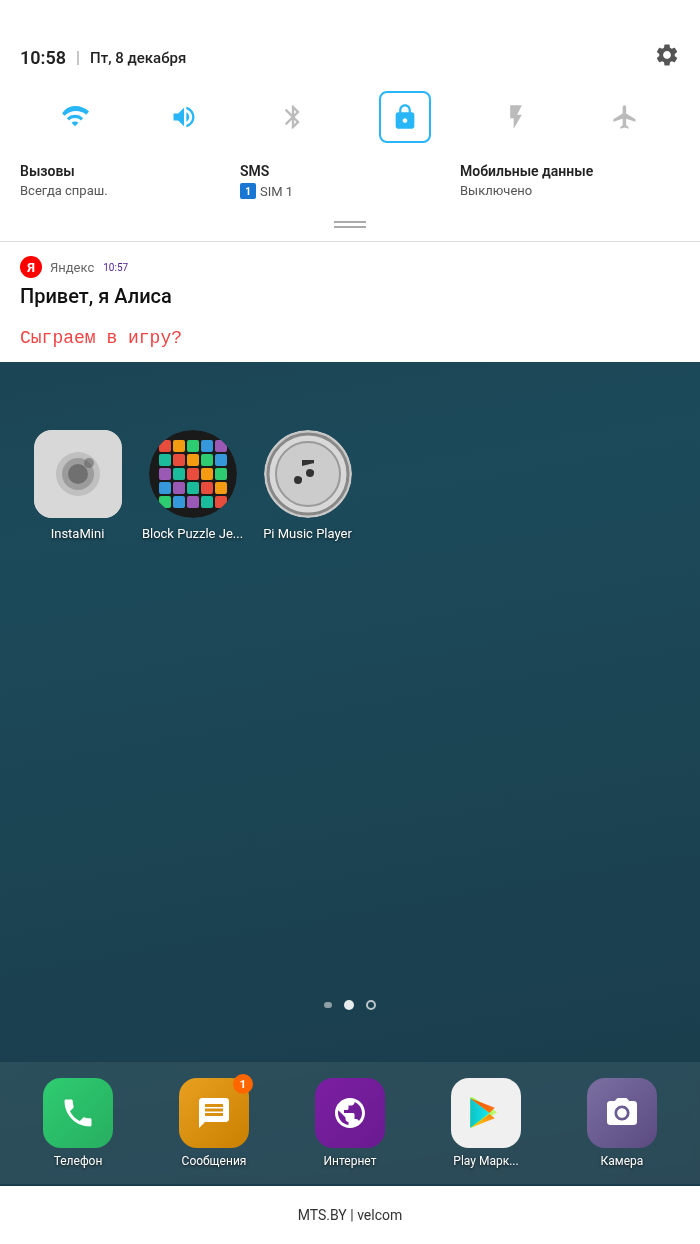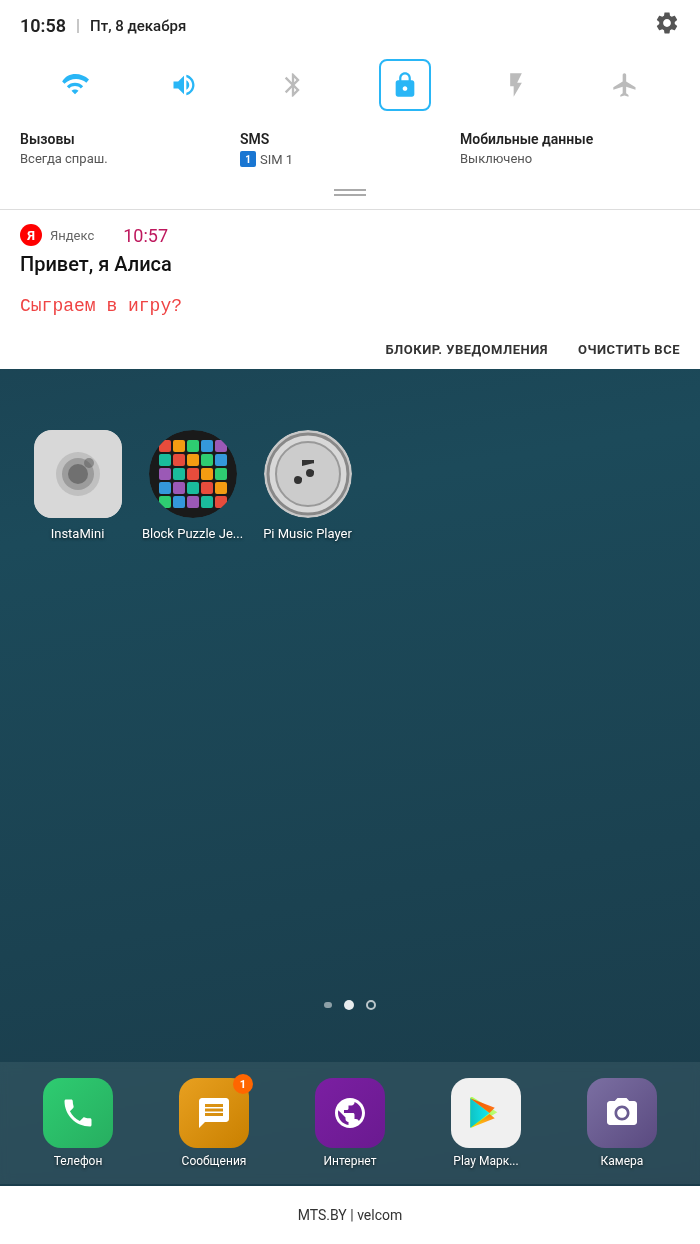--- a/index.html
+++ b/index.html
@@ -22,20 +22,21 @@
       z-index: 10;
     }
 
     .status-bar {
       display: flex;
       align-items: center;
       padding: 10px 20px;
       font-size: 16px;
       font-weight: 500;
       color: #222;
+      margin-top: 32px;
     }
     .status-time {
       font-size: 18px;
       font-weight: 600;
     }
     .status-divider {
       margin: 0 10px;
       color: #aaa;
     }
     .status-date {
@@ -139,23 +140,23 @@
       justify-content: center;
       color: #fff;
       font-size: 13px;
       font-weight: 700;
     }
     .notif-app-name {
       font-size: 13px;
       color: #666;
     }
     .notif-time {
-      font-size: 18px;
-      color: #be185d;
-      margin-left: 21px;
+      font-size: 10px;
+      color: #4c1d95;
+      margin-left: 1px;
     }
     .notif-title {
       font-size: 20px;
       font-weight: 500;
       color: #111;
       margin-bottom: 20px;
     }
     .notif-body {
       font-size: 18px;
       color: #ef4444;
@@ -402,24 +403,20 @@
   <div class="notification-item">
     <div class="notif-header">
       <div class="yandex-logo">Я</div>
       <span class="notif-app-name">Яндекс</span>
       <span class="notif-time">10:57</span>
     </div>
     <div class="notif-title">Привет, я Алиса</div>
     <div class="notif-body">Сыграем в игру?</div>
   </div>
 
-  <div class="action-bar">
-    <span class="action-btn">БЛОКИР. УВЕДОМЛЕНИЯ</span>
-    <span class="action-btn">ОЧИСТИТЬ ВСЕ</span>
-  </div>
 </div>
 
 <div class="app-grid">
 
   <div class="app-item">
     <div class="app-icon-wrap icon-instamini-inner">
       <svg viewBox="0 0 88 88" width="88" height="88">
         <rect width="88" height="88" rx="18" fill="#d8d8d8"></rect>
         <circle cx="44" cy="44" r="22" fill="#888" opacity="0.3"></circle>
         <circle cx="44" cy="44" r="16" fill="#666" opacity="0.4"></circle>

